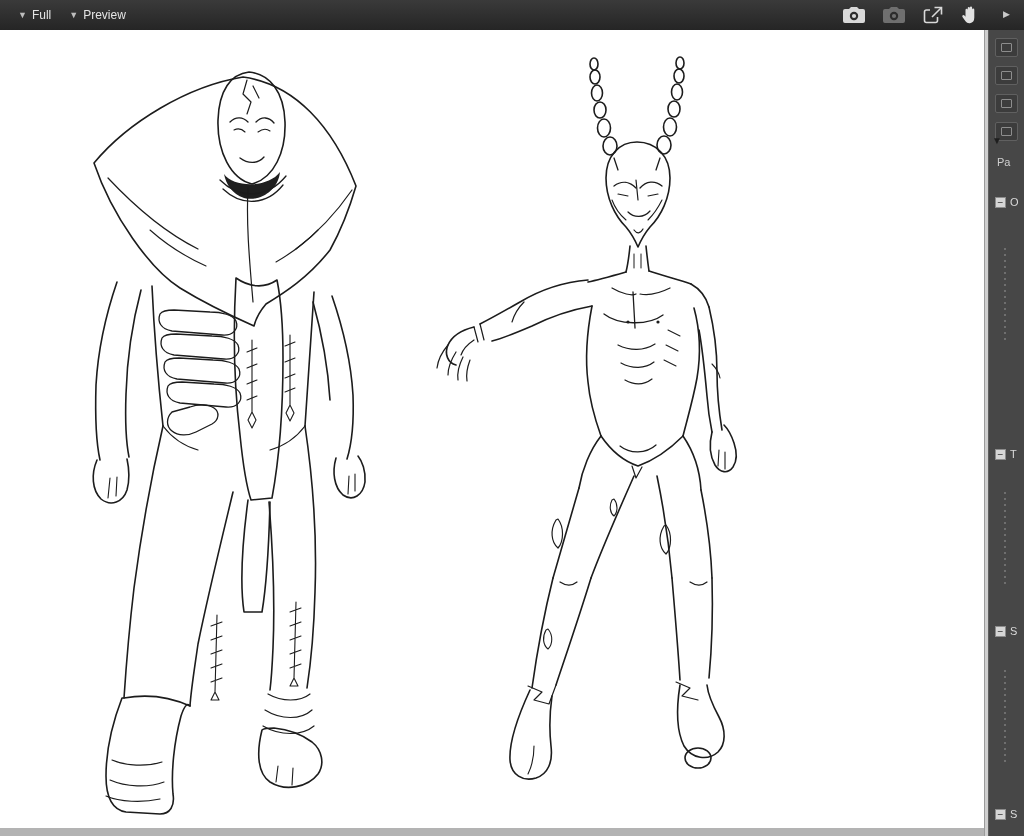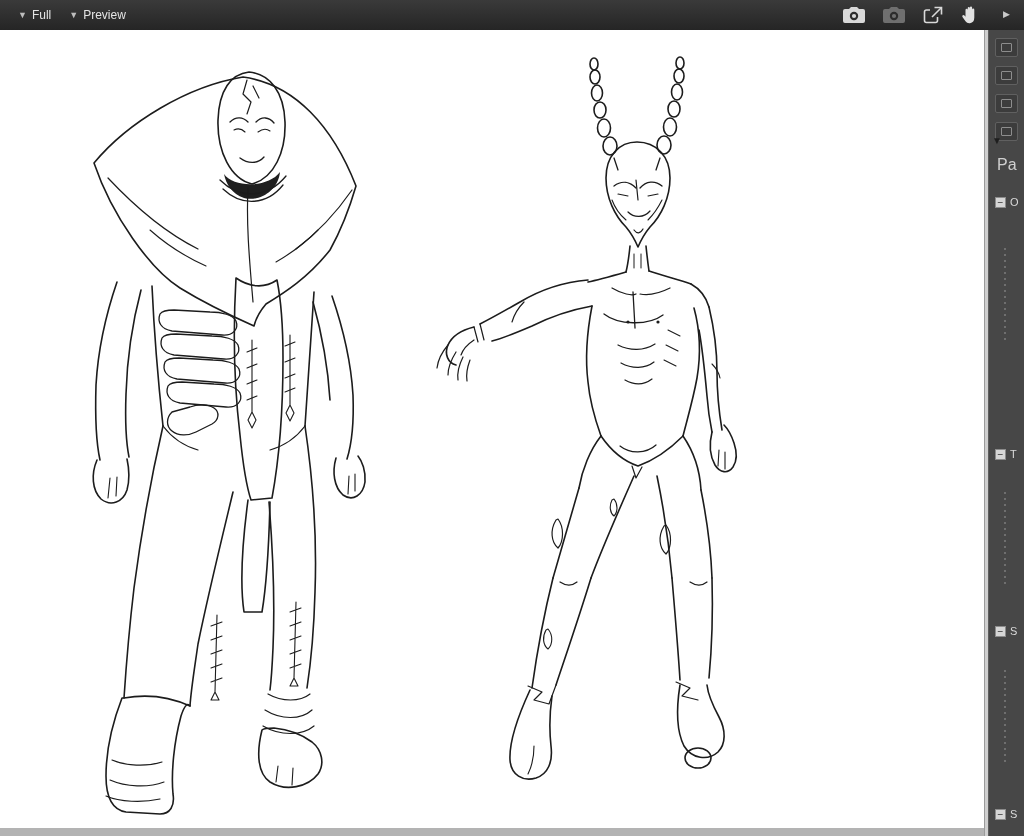--- a/index.html
+++ b/index.html
@@ -41,21 +41,21 @@
   }
   .panel-tools { position:absolute; top:8px; left:6px;
                  display:flex; flex-direction:column; gap:9px; }
   .tool-btn { width:21px; height:17px; background:#3c3c3c;
               border:1px solid #606060; border-radius:2px; position:relative; }
   .tool-btn::after { content:""; position:absolute; left:5px; top:4px;
               width:9px; height:7px; border:1px solid #8d8d8d; border-radius:1px; }
   .panel-collapse { position:absolute; top:106px; left:3px;
               color:#1e1e1e; font-size:10px; line-height:1; }
   .panel-title { position:absolute; top:126px; left:8px;
-              color:#cfcfcf; font-size:16px; white-space:nowrap; }
+              color:#cfcfcf; font-size:11px; white-space:nowrap; }
   .group-row { position:absolute; left:6px; display:flex;
               align-items:center; gap:4px; white-space:nowrap; }
   .gbox { width:11px; height:11px; box-sizing:border-box;
           background:#d6d6d6; border:1px solid #8c8c8c;
           color:#2b2b2b; font-size:10px; line-height:9px; text-align:center; }
   .glabel { color:#dadada; font-size:11px; }
   .grip { position:absolute; left:15px; width:2px;
           background-image:repeating-linear-gradient(to bottom,#6f6f6f 0 2px,transparent 2px 6px); }
 </style>
 </head>

